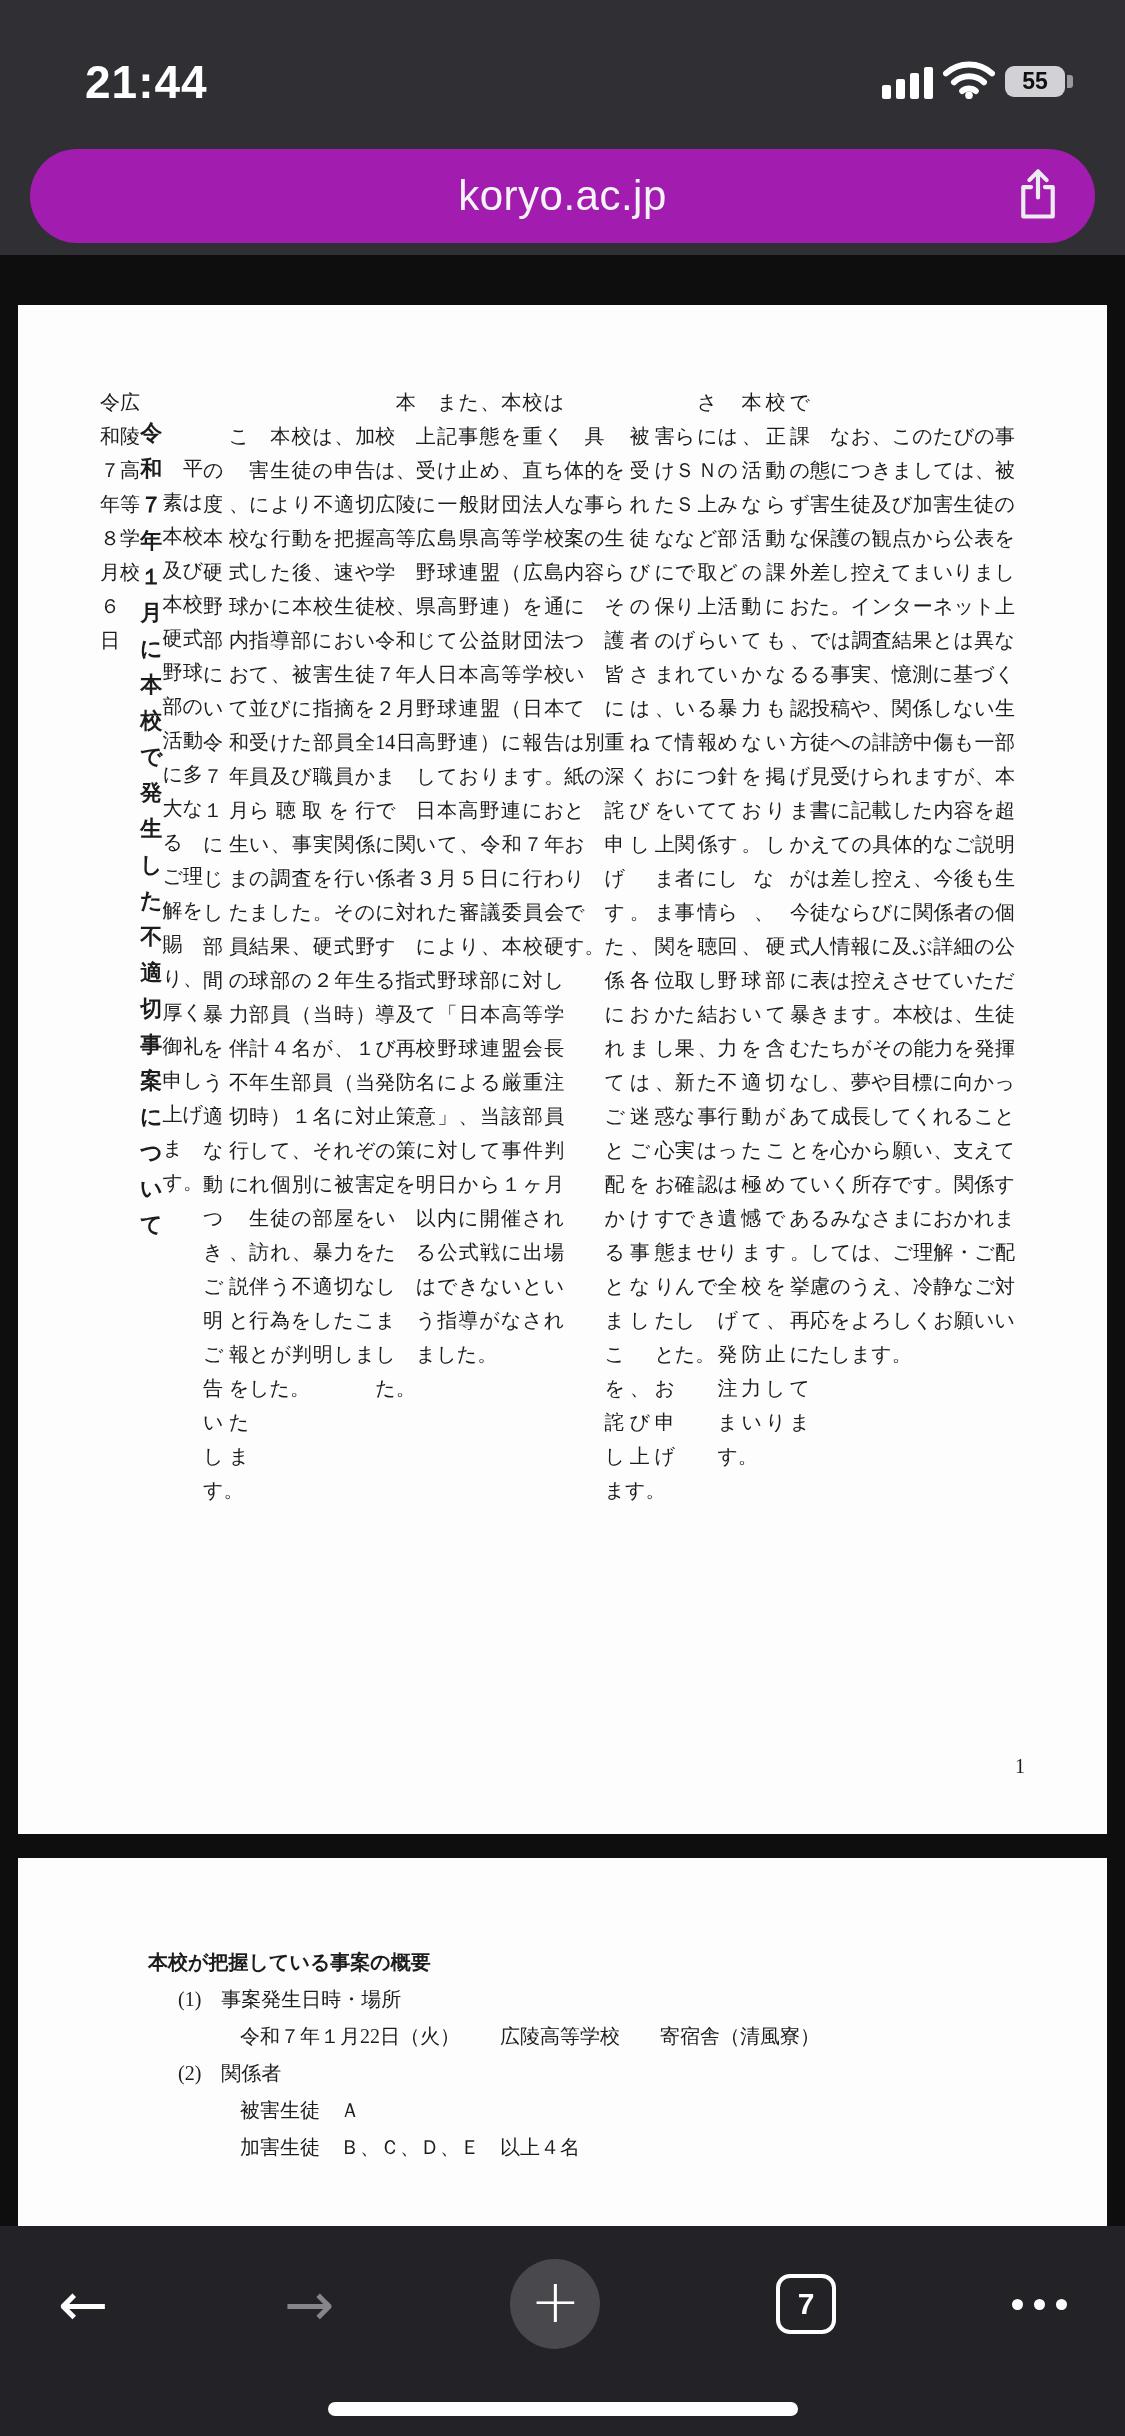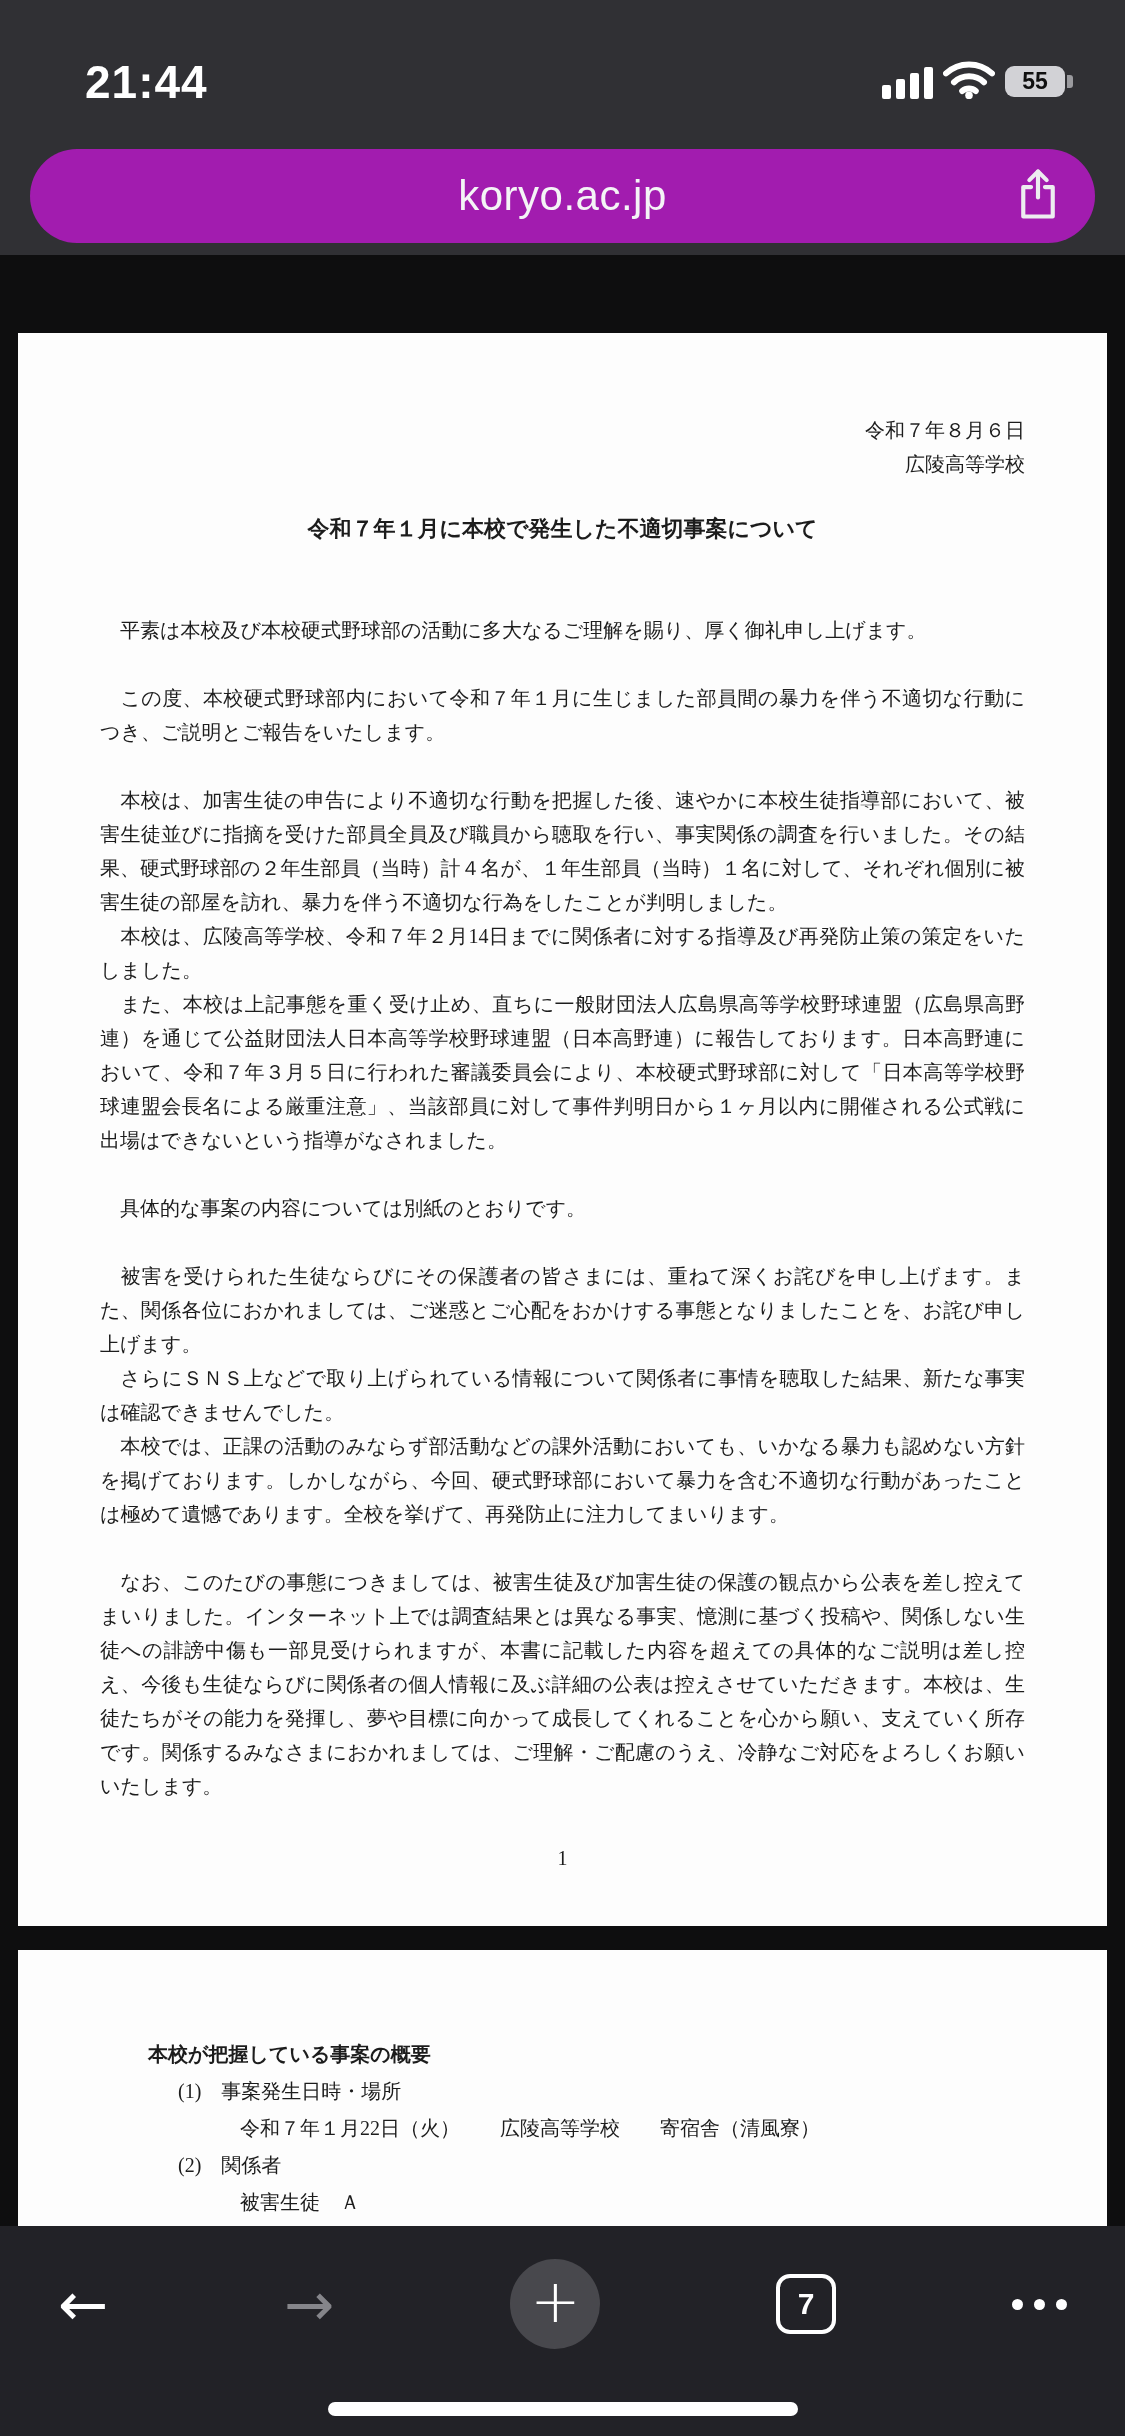--- a/index.html
+++ b/index.html
@@ -41,23 +41,23 @@
   
   .content {
     flex:1 1 auto; background:#0e0e0f; overflow:hidden;
     padding:0 18px; box-sizing:border-box;
   }
   .doc-page {
     background:#fdfdfd; color:#1c1c1c;
     font-family:"Liberation Serif", serif;
   }
   .page1 {
-    margin-top:78px; min-height:1529px; box-sizing:border-box;
+    margin-top:50px; min-height:1529px; box-sizing:border-box;
     padding:80px 82px 56px;
-    display:flex; flex-direction:column;
+    display:flex; flex-direction:row;
   }
   .right-line { text-align:right; font-size:20px; line-height:34px; }
   .doc-title { text-align:center; font-size:22px; font-weight:700; margin:30px 0 0; line-height:36px; }
   .para { margin:0; font-size:20px; line-height:34px; text-align:justify; }
   .para.first { margin-top:66px; }
   .para.gap { margin-top:34px; }
   .page-num { margin-top:auto; padding-top:44px; text-align:center; font-size:20px; }
 
   .page2 {
     margin-top:24px; height:640px; box-sizing:border-box;

